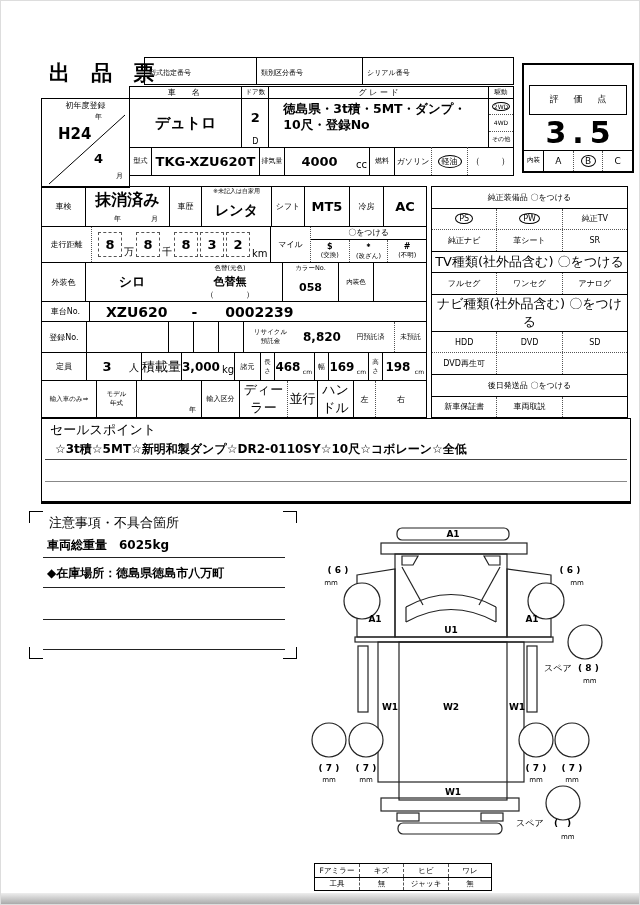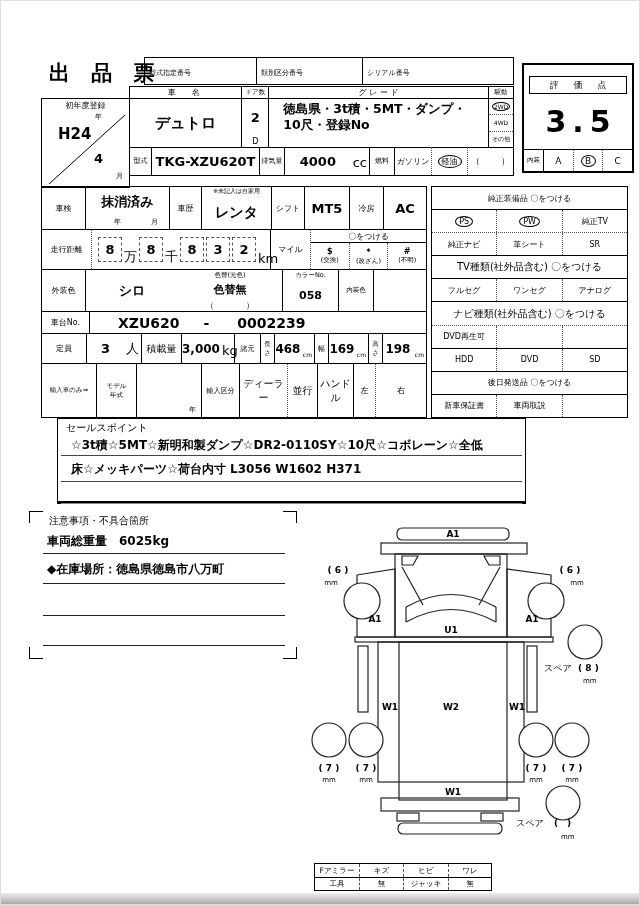--- a/index.html
+++ b/index.html
@@ -10,27 +10,27 @@
 .fx{display:flex}
 .col{display:flex;flex-direction:column}
 .ct{display:flex;align-items:center;justify-content:center;text-align:center}
 .bR{border-right:1px solid #000}
 .bRd{border-right:1px dotted #555}
 .bL{border-left:1px solid #000}
 .bLd{border-left:1px dotted #555}
 .bT{border-top:1px solid #000}
 .bTd{border-top:1px dotted #555}
 .bB{border-bottom:1px solid #000}
-.s6{font-size:6px}.s65{font-size:6.5px}.s7{font-size:7px}.s75{font-size:10px}
+.s6{font-size:6px}.s65{font-size:6.5px}.s7{font-size:7px}.s75{font-size:13px}
 .s8{font-size:8px}.s9{font-size:9px}
 .bold{font-weight:bold}
 .circ{display:inline-block;border:1.5px solid #000;border-radius:50%;padding:0 3px;min-width:15px;text-align:center}
 .dig{width:24px;height:25px;border:1.3px dashed #555;font-weight:bold;font-size:13px;
   text-align:center;line-height:23px;flex:none}
-.un{font-size:13px;align-self:flex-end;margin:0 2px 5px 2px;flex:none}
+.un{font-size:10px;align-self:flex-end;margin:0 2px 5px 2px;flex:none}
 .box{border:1.5px solid #000}
 .opt{flex:1;display:flex;align-items:center;justify-content:center;text-align:center;font-size:8px}
 .hrow{display:flex;align-items:center;justify-content:center;text-align:center;flex:1}
 .orow{display:flex;flex:1}
 .sl{margin:0 3px;font-weight:bold;font-size:12px;padding-left:10px;border-bottom:1px solid #444}
 .nl{font-weight:bold;font-size:12px;border-bottom:1.5px solid #222;padding-left:4px}
 .il{font-weight:bold;font-size:12px;border-bottom:1.5px dotted #666;padding-left:6px}
 .ie{border-bottom:1.5px dotted #777}
 .ck{position:absolute;width:14px;height:12px}
 svg text{font-family:"DejaVu Sans","Liberation Sans",sans-serif}
@@ -99,38 +99,38 @@
     <div class="ct bRd" style="width:36px">
       <span class="circ s8">軽油</span>
       </div>
     <div class="fx" style="flex:1;justify-content:space-between;align-items:center;font-size:9px;padding:0 3px">
       <span>（</span>
       <span>）</span>
     </div>
   </div>
 
   <div class="ab col" style="left:521px;top:62px;width:112px;height:110px;border:2px solid #000">
-    <div class="ct s9" style="margin:11px 5px 0;border:1px solid #000;height:18px;letter-spacing:6px;padding-left:6px">評 価 点</div>
+    <div class="ct s9" style="margin:20px 5px 0;border:1px solid #000;height:31px;letter-spacing:6px;padding-left:6px">評 価 点</div>
     <div class="ct bold" style="flex:1;font-size:30px;letter-spacing:6px;padding-left:6px">3.5</div>
     <div class="fx bT" style="height:22px">
       <div class="ct s65 bR" style="width:20px">内装</div>
       <div class="ct s9" style="flex:1">A</div>
       <div class="ct bLd" style="flex:1">
         <span class="circ s9" style="padding:0 2px">B</span>
         </div>
       <div class="ct s9 bLd" style="flex:1">C</div>
     </div>
   </div>
 
   <div class="ab col box" style="left:40px;top:185px;width:386px;height:232px">
 
     <div class="fx" style="height:42px">
       <div class="s8 ct bR" style="width:44px">車検</div>
       <div class="col bR" style="width:84px">
-        <div class="ct bold" style="flex:1;font-size:13px">抹消済み</div>
+        <div class="ct bold" style="flex:1;font-size:16px">抹消済み</div>
         <div class="fx s7" style="height:12px">
           <span style="margin-left:28px">年</span>
           <span style="margin-left:30px">月</span>
         </div>
       </div>
       <div class="s8 ct bR" style="width:32px">車歴</div>
       <div class="col bR" style="width:70px">
         <div class="ct s6" style="height:9px">※未記入は自家用</div>
         <div class="ct bold" style="flex:1;font-size:14px">レンタ</div>
       </div>
@@ -188,26 +188,40 @@
         <div class="ct s65" style="height:10px">カラーNo.</div>
         <div class="ct bold" style="flex:1;font-size:11px">058</div>
       </div>
       <div class="ct s65 bR" style="width:35px;padding:0 6px">内装色</div>
       <div style="flex:1"></div>
     </div>
 
     <div class="fx bT" style="height:22px">
       <div class="s8 ct bR" style="width:48px">車台No.</div>
       <div class="fx bold" style="flex:1;align-items:center;font-size:14px">
-        <span style="margin-left:28px">XZU620</span>
+        <span style="margin-left:16px">XZU620</span>
         <span style="margin-left:24px">-</span>
         <span style="margin-left:28px">0002239</span>
       </div>
     </div>
 
+    <div class="fx bT" style="height:34px">
+      <div class="s8 ct bR" style="width:45px">登録No.</div>
+      <div class="bR" style="width:82px"></div>
+      <div class="bR" style="width:25px"></div>
+      <div class="bR" style="width:25px"></div>
+      <div class="bR" style="width:25px"></div>
+      <div class="col ct" style="width:53px">
+        <div class="s65">リサイクル</div>
+        <div class="s65">預託金</div>
+      </div>
+      <div class="ct bold" style="width:50px;font-size:12px">8,820</div>
+      <div class="ct s7" style="width:47px">円預託済</div>
+      <div class="ct s7 bLd" style="flex:1">未預託</div>
+    </div>
 
     <div class="fx bT" style="height:30px">
       <div class="s8 ct bR" style="width:45px">定員</div>
       <div class="fx bR" style="width:55px">
         <div class="ct bold" style="flex:1;font-size:13px">3</div>
         <span class="un">人</span>
       </div>
       <div class="s75 ct bR" style="width:40px">積載量</div>
       <div class="fx bR" style="width:53px">
         <div class="ct bold" style="flex:1;font-size:12px">3,000</div>
@@ -265,42 +279,41 @@
       <div class="opt bLd">革シート</div>
       <div class="opt bLd">SR</div>
     </div>
     <div class="hrow s75 bT">TV種類(社外品含む) 〇をつける</div>
     <div class="orow bT">
       <div class="opt">フルセグ</div>
       <div class="opt bLd">ワンセグ</div>
       <div class="opt bLd">アナログ</div>
     </div>
     <div class="hrow s75 bT">ナビ種類(社外品含む) 〇をつける</div>
+    <div class="orow bT">
+      <div class="opt">HDD</div>
+      <div class="opt bLd">DVD</div>
+      <div class="opt bLd">SD</div>
+    </div>
     <div class="orow bTd">
       <div class="opt">DVD再生可</div>
       <div class="opt bLd"></div>
       <div class="opt bLd"></div>
-    </div>
-    <div class="orow bT">
-      <div class="opt">HDD</div>
-      <div class="opt bLd">DVD</div>
-      <div class="opt bLd">SD</div>
     </div>
     <div class="hrow s8 bT">後日発送品 〇をつける</div>
     <div class="orow bT">
       <div class="opt">新車保証書</div>
       <div class="opt bLd">車両取説</div>
       <div class="opt bLd"></div>
     </div>
   </div>
 
-  <div class="ab" style="left:56px;top:417px;width:469px;height:86px;border:1.5px solid #000;border-top:1px solid #000;border-bottom:3px solid #000">
+  <div class="ab" style="left:40px;top:417px;width:590px;height:86px;border:1.5px solid #000;border-top:1px solid #000;border-bottom:3px solid #000">
     <div class="s75" style="padding:2px 0 0 8px">セールスポイント</div>
     <div class="sl" style="height:21px;line-height:21px">☆3t積☆5MT☆新明和製ダンプ☆DR2-0110SY☆10尺☆コボレーン☆全低</div>
-    <div class="sl" style="height:26px;line-height:26px">床☆メッキパーツ☆荷台内寸 L3056 W1602 H371</div>
     <div class="sl" style="height:22px;border-bottom-color:#888"></div>
   </div>
 
   <div class="ab" style="left:28px;top:510px;width:268px;height:148px">
     <span class="ck" style="left:0;top:0;border-left:1.5px solid #000;border-top:1.5px solid #000"></span>
     <span class="ck" style="right:0;top:0;border-right:1.5px solid #000;border-top:1.5px solid #000"></span>
     <span class="ck" style="left:0;bottom:0;border-left:1.5px solid #000;border-bottom:1.5px solid #000"></span>
     <span class="ck" style="right:0;bottom:0;border-right:1.5px solid #000;border-bottom:1.5px solid #000"></span>
     <div style="position:absolute;left:14px;right:12px;top:3px">
       <div class="s75" style="padding-left:6px">注意事項・不具合箇所</div>

